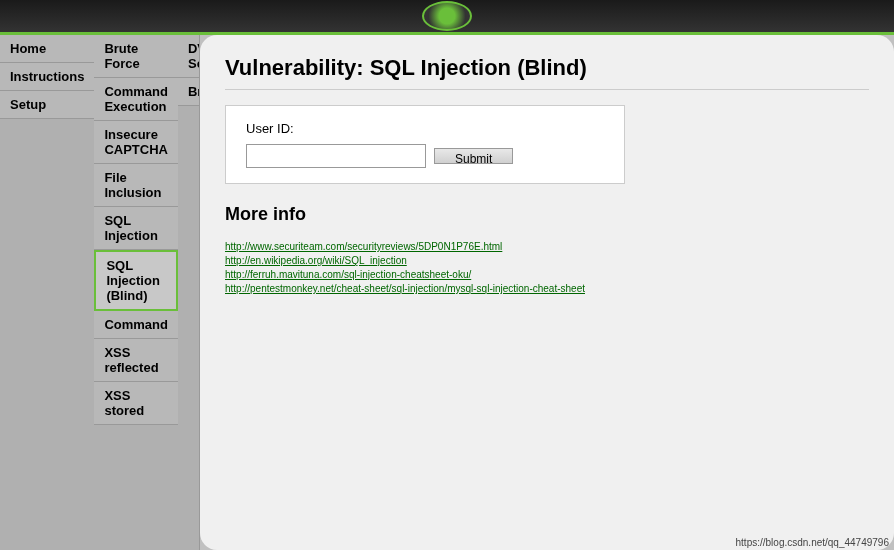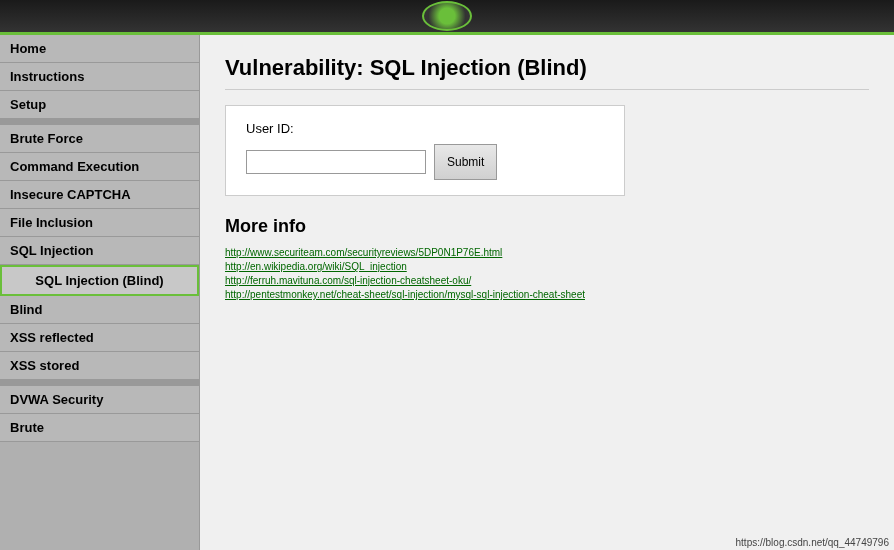--- a/index.html
+++ b/index.html
@@ -27,53 +27,52 @@
     }
 
     
     #sidebar {
       width: 200px;
       min-width: 200px;
       background: #b0b0b0;
       border-right: 1px solid #999;
       overflow-y: auto;
       display: flex;
-      flex-direction: column;
     }
 
     .sidebar-item {
       display: block;
       padding: 6px 10px;
       color: #000;
       text-decoration: none;
       background: #b8b8b8;
       border-bottom: 1px solid #999;
       cursor: pointer;
       font-size: 13px;
       font-weight: bold;
     }
     .sidebar-item.active {
       background: #c8c8c8;
       border: 2px solid #6abf3a;
       color: #000;
-      text-align: center;
     }
 
     .sidebar-divider {
       height: 6px;
       background: #999;
     }
 
     
     #content {
       flex: 1;
       background: #f0f0f0;
       padding: 20px 25px;
       overflow-y: auto;
       position: relative;
+      border-radius: 17px;
     }
 
     #content h1 {
       font-size: 22px;
       font-weight: bold;
       color: #000;
       margin-bottom: 15px;
       border-bottom: 1px solid #ccc;
       padding-bottom: 8px;
     }
@@ -104,31 +103,31 @@
       border: 1px solid #999;
       padding: 3px 5px;
       font-size: 13px;
       width: 180px;
       height: 24px;
     }
 
     .form-box button {
       background: linear-gradient(to bottom, #e8e8e8, #d0d0d0);
       border: 1px solid #999;
-      padding: 3px 12px;
+      padding: 3px 20px;
       cursor: pointer;
       font-size: 12px;
-      height: 36px;
+      height: 16px;
     }
 
     #content h2 {
       font-size: 18px;
       font-weight: bold;
       color: #000;
-      margin-bottom: 10px;
+      margin-bottom: 16px;
     }
 
     .links-section a {
       display: block;
       color: #006600;
       text-decoration: underline;
       font-size: 10px;
       margin-bottom: 3px;
       cursor: pointer;
     }
@@ -157,21 +156,21 @@
         <a class="sidebar-item">Setup</a>
       </div>
     <div class="sidebar-divider"></div>
     <div id="sidebar-items-vuln">
         <a class="sidebar-item">Brute Force</a>
         <a class="sidebar-item">Command Execution</a>
         <a class="sidebar-item">Insecure CAPTCHA</a>
         <a class="sidebar-item">File Inclusion</a>
         <a class="sidebar-item">SQL Injection</a>
         <a class="sidebar-item active">SQL Injection (Blind)</a>
-        <a class="sidebar-item">Blind</a>
+        <a class="sidebar-item">Command</a>
         <a class="sidebar-item">XSS reflected</a>
         <a class="sidebar-item">XSS stored</a>
       </div>
     <div class="sidebar-divider"></div>
     <div id="sidebar-items-bottom">
         <a class="sidebar-item">DVWA Security</a>
         <a class="sidebar-item">Brute</a>
       </div>
   </nav>
 

